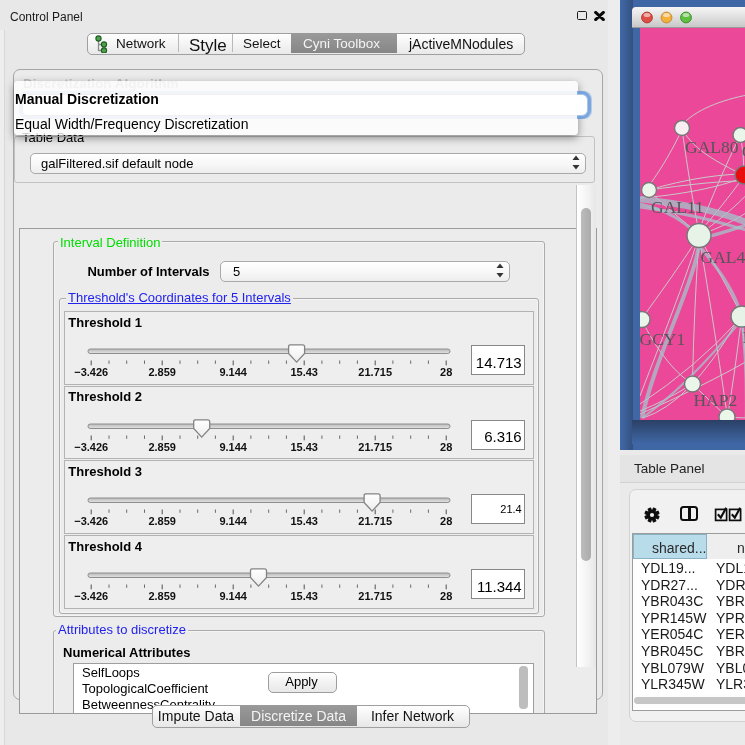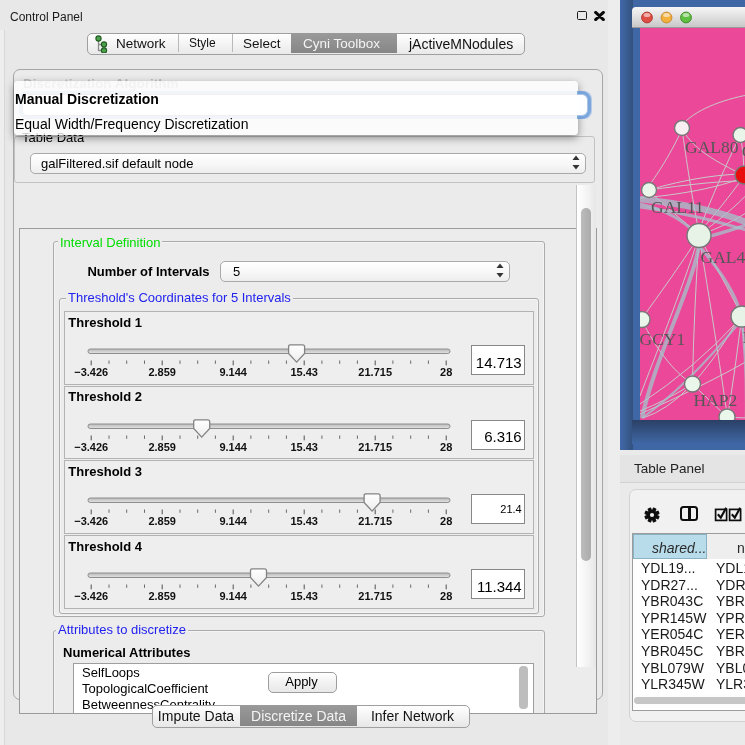--- a/index.html
+++ b/index.html
@@ -20,21 +20,21 @@
 <div class="abs" style="left:178px;top:34px;width:1px;height:18px;background:#b9b9b9;"></div>
 <div class="abs" style="left:232px;top:34px;width:1px;height:18px;background:#b9b9b9;"></div>
 <div class="abs" style="left:291px;top:33px;width:106px;height:20px;background:linear-gradient(#9a9a9a,#868686);"></div>
 <svg class="abs" style="left:93px;top:34px;" width="16" height="19" viewBox="0 0 16 19">
  <path d="M5.5 6 L5.5 17 M5.5 10.5 L9 10.5 M5.5 16.5 L9 16.5" stroke="#8a8a8a" stroke-width="1.3" fill="none"></path>
  <circle cx="5.5" cy="4.5" r="2.6" fill="#4ea04e" stroke="#1f5c1f" stroke-width="1.1"></circle>
  <circle cx="11" cy="10.5" r="2.6" fill="#4ea04e" stroke="#1f5c1f" stroke-width="1.1"></circle>
  <circle cx="11" cy="16.5" r="2.6" fill="#4ea04e" stroke="#1f5c1f" stroke-width="1.1"></circle>
 </svg>
 <div class="t" style="left:116px;top:36px;font-size:13.5px;color:#111;">Network</div>
-<div class="t" style="left:189px;top:36px;font-size:12px;color:#111;">Style</div>
+<div class="t" style="left:189px;top:36px;font-size:17px;color:#111;">Style</div>
 <div class="t" style="left:243px;top:36px;font-size:13.5px;color:#111;">Select</div>
 <div class="t" style="left:303px;top:36px;font-size:13.5px;color:#f4f4f4;">Cyni Toolbox</div>
 <div class="t" style="left:409px;top:36px;font-size:14px;color:#111;">jActiveMNodules</div>
 <div class="abs" style="left:13px;top:69px;width:588px;height:629px;background:#ebebeb;border:1px solid #a6a6a6;border-radius:7px;"></div>
 <div class="t" style="left:23px;top:76px;font-size:13.5px;font-weight:bold;color:#bdbdbd;">Discretization Algorithm</div>
 <div class="abs" style="left:22px;top:94px;width:565px;height:20px;background:#fff;border:1px solid #b5b5b5;border-radius:5px;box-shadow:0 0 0 3px rgba(120,165,225,0.45);"></div>
 <div class="t" style="left:22px;top:129.5px;font-size:13px;color:#000;">Table Data</div>
 <div class="abs" style="left:14px;top:136px;width:579px;height:45px;border:1px solid #c2c2c2;border-radius:3px;"></div>
 <div class="abs" style="left:14px;top:81px;width:564px;height:54px;background:rgba(255,255,255,0.80);border-radius:4px;box-shadow:0 3px 8px rgba(0,0,0,0.42);"></div>
 <div class="abs" style="left:577px;top:94px;width:10px;height:20px;background:#fdfeff;border:1px solid #a9c4e4;border-left:none;border-radius:0 6px 6px 0;box-shadow:0 0 0 3px rgba(106,158,222,0.8);clip-path:inset(-4px -4px -4px 0);"></div>
@@ -50,21 +50,21 @@
 <div class="abs" style="left:32.5px;top:12px;width:490px;height:374px;border:1px solid #ababab;border-radius:3px;box-shadow:inset 0 0 0 1px #f4f4f4;"></div>
 <div class="t" style="left:38px;top:5.5px;font-size:13px;color:#00dd00;background:#ececec;padding:0 2px;">Interval Definition</div>
 <div class="t" style="left:67.4px;top:35px;font-size:13px;font-weight:bold;color:#000;">Number of Intervals</div>
 <div class="abs" style="left:200px;top:31.5px;width:288px;height:19px;background:linear-gradient(#ffffff,#f7f7f7 55%,#ededed);border:1px solid #a9a9a9;border-radius:5px;"></div>
 <div class="t" style="left:213px;top:34.5px;font-size:13px;color:#000;">5</div>
 <svg class="abs" style="left:474px;top:34px;" width="12" height="15" viewBox="0 0 12 15">
         <path d="M6 0.5 L9.5 5 L2.5 5 Z" fill="#333"></path>
         <path d="M6 14.5 L9.5 10 L2.5 10 Z" fill="#333"></path>
       </svg>
 <div class="abs" style="left:39px;top:68.5px;width:478px;height:314px;border:1px solid #ababab;border-radius:3px;box-shadow:inset 0 0 0 1px #f4f4f4;"></div>
-<div class="t" style="left:46px;top:60.80000000000001px;font-size:13px;color:#2222ee;background:#ececec;padding:0 2px;">Threshold's Coordinates for 5 Intervals</div>
+<div class="t" style="left:46px;top:60.80000000000001px;font-size:13px;color:#2222ee;background:#ececec;padding:0 2px;text-decoration:underline;">Threshold's Coordinates for 5 Intervals</div>
 <div class="abs" style="left:43.5px;top:82.0px;width:468px;height:71.5px;background:#eeeeee;border:1px solid #b3b3b3;"></div>
 <div class="t" style="left:48.3px;top:85.5px;font-size:13px;font-weight:bold;color:#000;">Threshold 1</div>
 <svg class="abs" style="left:43.5px;top:82.0px;" width="470" height="72" viewBox="0 0 470 72">
         <rect x="24" y="38" width="362" height="4.5" rx="2.2" fill="url(#trk)" stroke="#8e8e8e" stroke-width="1"></rect>
         <path d="M27.2 49.5 V54.3 M98.2 49.5 V54.3 M169.2 49.5 V54.3 M240.2 49.5 V54.3 M311.2 49.5 V54.3 M382.2 49.5 V54.3" stroke="#4f4f4f" stroke-width="1"></path>
         <path d="M45.0 49.5 V52.8 M62.7 49.5 V52.8 M80.5 49.5 V52.8 M116.0 49.5 V52.8 M133.7 49.5 V52.8 M151.4 49.5 V52.8 M186.9 49.5 V52.8 M204.7 49.5 V52.8 M222.4 49.5 V52.8 M257.9 49.5 V52.8 M275.7 49.5 V52.8 M293.4 49.5 V52.8 M328.9 49.5 V52.8 M346.7 49.5 V52.8 M364.4 49.5 V52.8" stroke="#6a6a6a" stroke-width="1"></path>
         <text x="27.2" y="64.5" text-anchor="middle" font-size="11" font-weight="bold" font-family="Liberation Sans" fill="#111">−3.426</text>
         <text x="98.2" y="64.5" text-anchor="middle" font-size="11" font-weight="bold" font-family="Liberation Sans" fill="#111">2.859</text>
         <text x="169.2" y="64.5" text-anchor="middle" font-size="11" font-weight="bold" font-family="Liberation Sans" fill="#111">9.144</text>
         <text x="240.2" y="64.5" text-anchor="middle" font-size="11" font-weight="bold" font-family="Liberation Sans" fill="#111">15.43</text>
@@ -263,21 +263,21 @@
  <g fill="none" stroke="#0d0d0d">
   <rect x="1.6" y="3.4" width="11" height="11" stroke-width="1.7"></rect>
         <rect x="15.6" y="3.4" width="11" height="11" stroke-width="1.7"></rect>
   <path d="M3.8 8.2 L6.8 11.6 L12.2 1.8" stroke-width="2.1"></path>
         <path d="M17.8 8.2 L20.8 11.6 L26.2 1.8" stroke-width="2.1"></path>
  </g>
 </svg>
 <div class="abs" style="left:632px;top:533px;width:113px;height:175.5px;background:#ffffff;border:1px solid #9c9c9c;border-right:none;"></div>
 <div class="abs" style="left:633px;top:534px;width:72px;height:22.5px;background:#b9dcea;border:1px solid #89b2c4;"></div>
 <div class="abs" style="left:707px;top:534px;width:38px;height:24.5px;background:#eeeeee;"></div>
-<div class="t" style="left:652px;top:539.5px;font-size:14px;color:#2a2a2a;font-style:italic;">shared...</div>
+<div class="t" style="left:652px;top:539.5px;font-size:14px;color:#2a2a2a;">shared...</div>
 <div class="t" style="left:737px;top:539.5px;font-size:14px;color:#2a2a2a;">name</div>
 <div class="t" style="left:641px;top:560.0px;font-size:14px;color:#1a1a1a;">YDL19...</div>
 <div class="t" style="left:716px;top:560.0px;font-size:14px;color:#1a1a1a;">YDL194W</div>
 <div class="t" style="left:641px;top:576.6px;font-size:14px;color:#1a1a1a;">YDR27...</div>
 <div class="t" style="left:716px;top:576.6px;font-size:14px;color:#1a1a1a;">YDR277C</div>
 <div class="t" style="left:641px;top:593.2px;font-size:14px;color:#1a1a1a;">YBR043C</div>
 <div class="t" style="left:716px;top:593.2px;font-size:14px;color:#1a1a1a;">YBR043C</div>
 <div class="t" style="left:641px;top:609.8px;font-size:14px;color:#1a1a1a;">YPR145W</div>
 <div class="t" style="left:716px;top:609.8px;font-size:14px;color:#1a1a1a;">YPR145W</div>
 <div class="t" style="left:641px;top:626.4px;font-size:14px;color:#1a1a1a;">YER054C</div>

